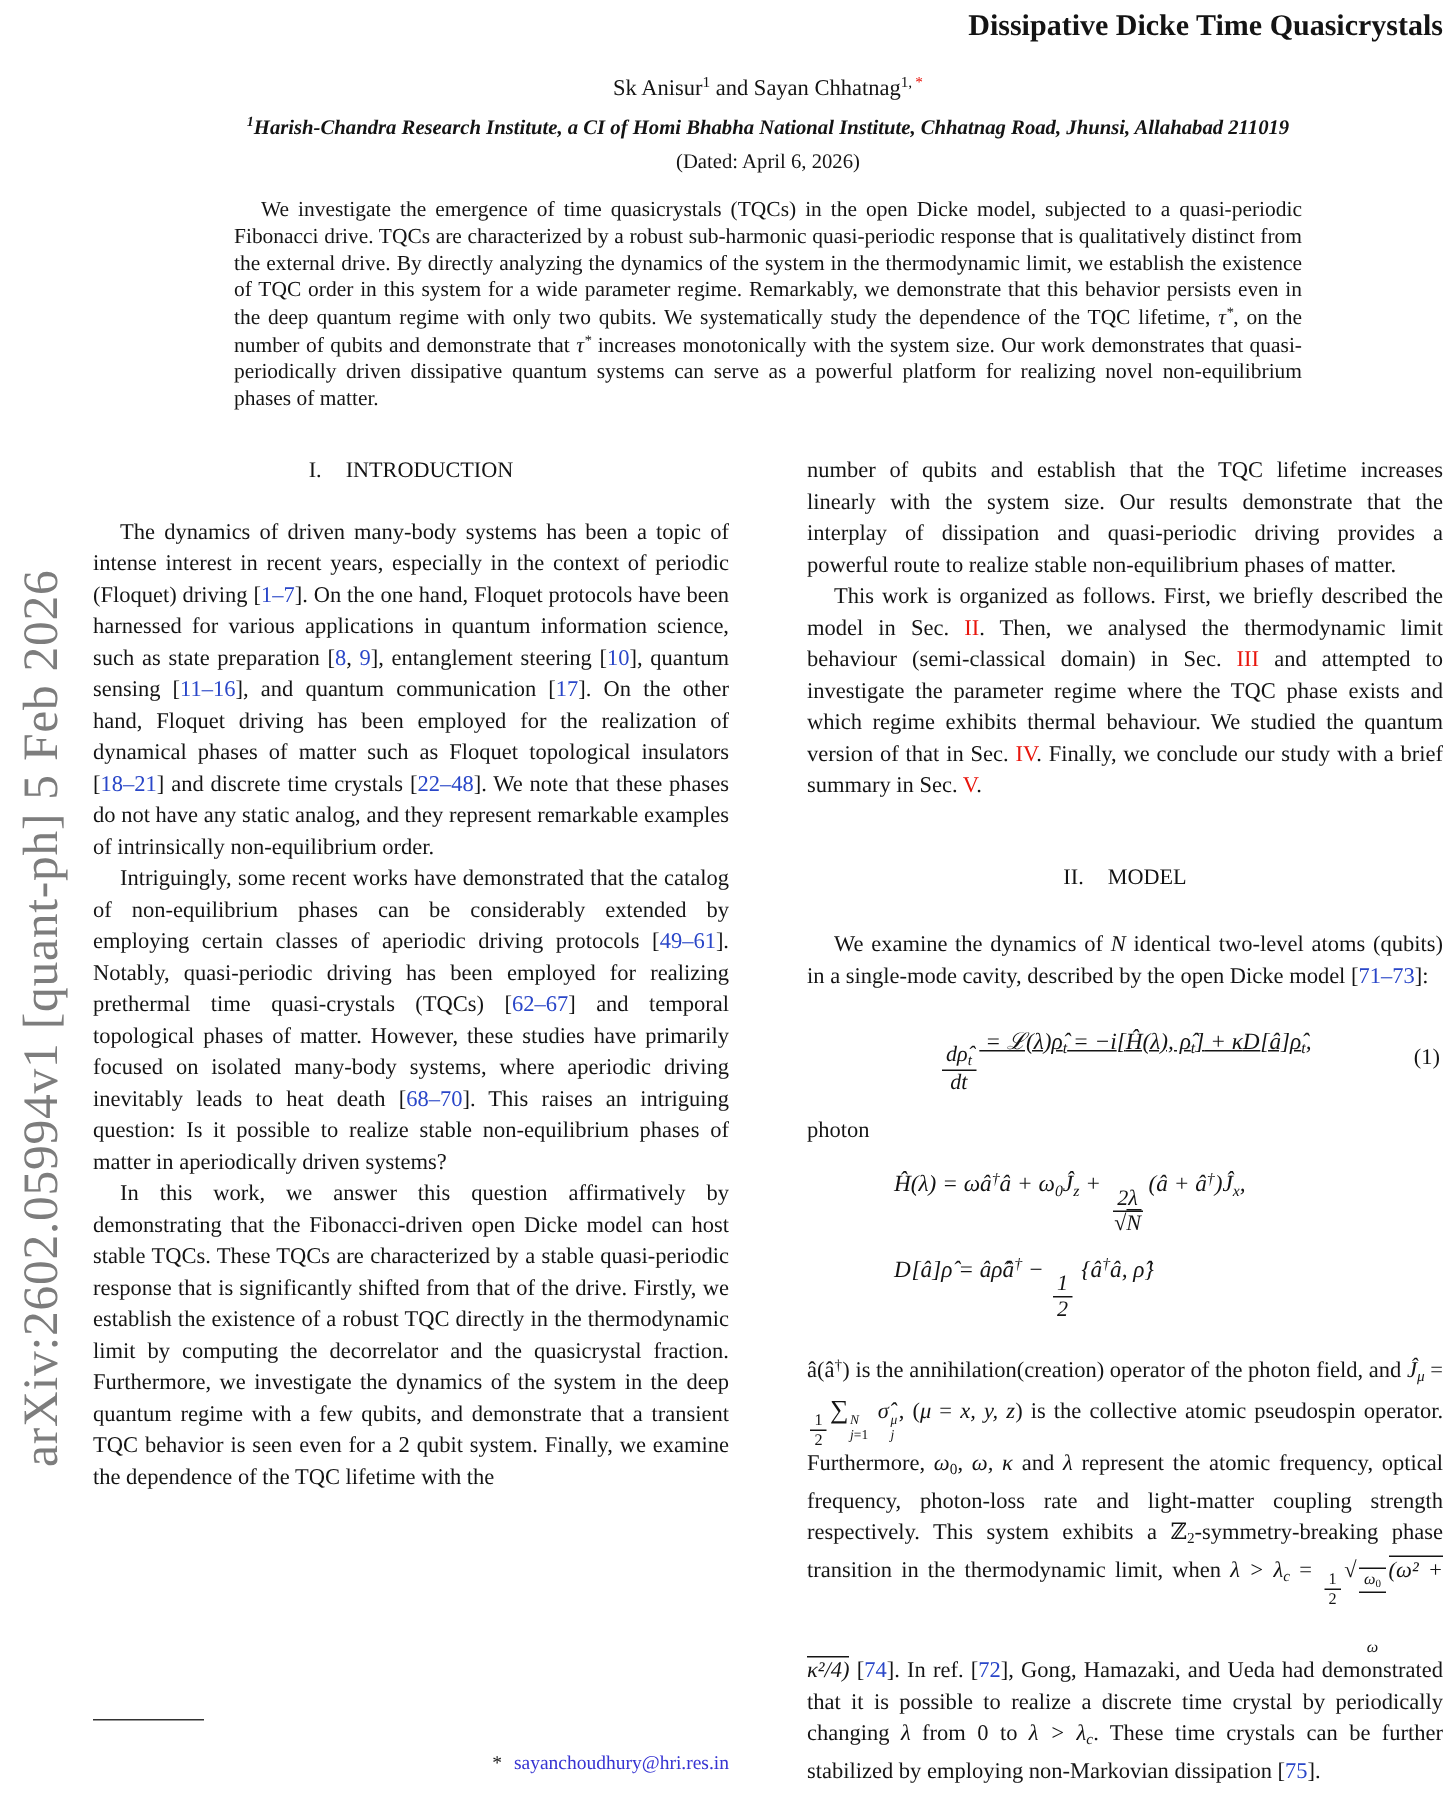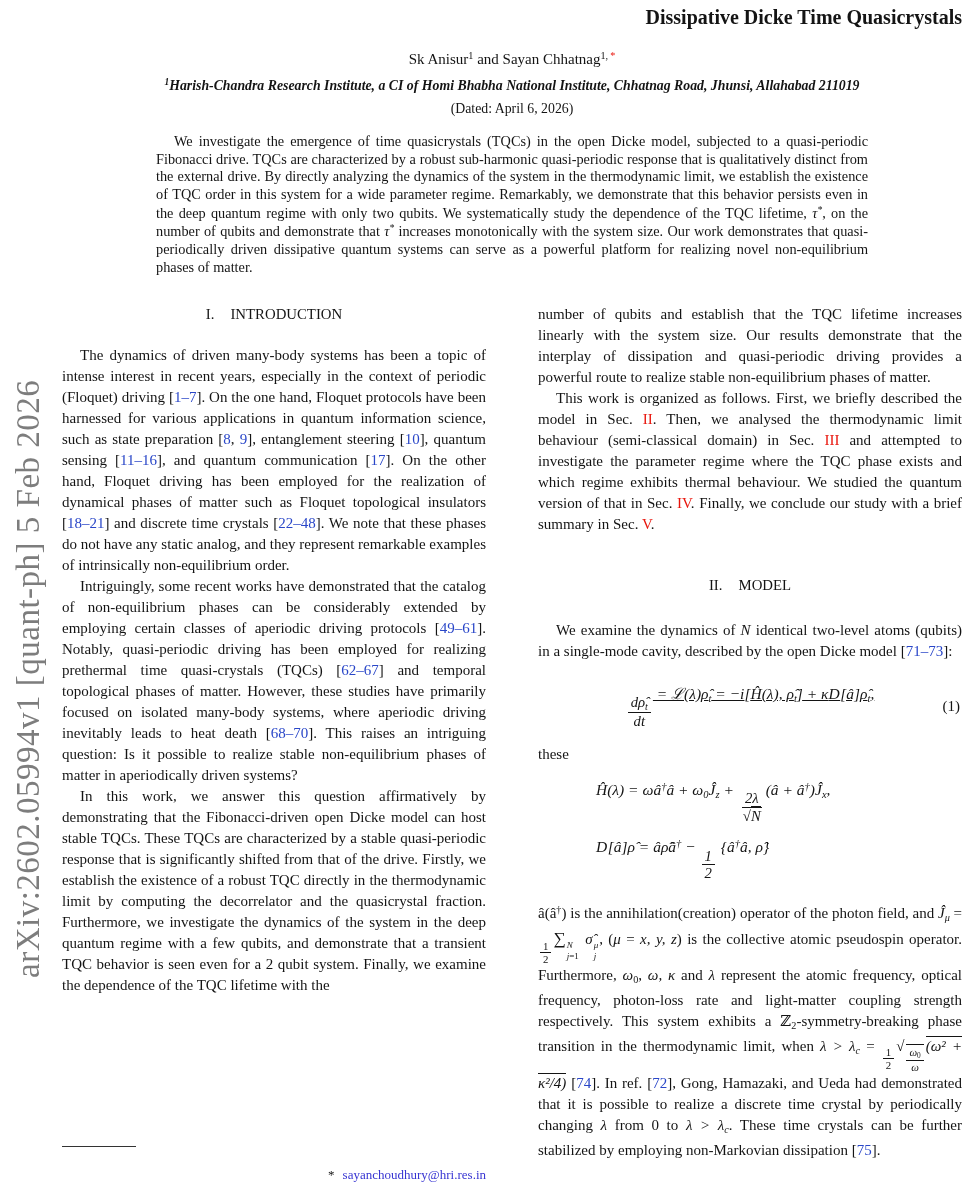--- a/index.html
+++ b/index.html
@@ -48,21 +48,21 @@
   .scr{font-style:italic;letter-spacing:0.5px;}
   .sub{font-size:0.68em;vertical-align:-0.28em;}
   .sup{font-size:0.68em;vertical-align:0.5em;}
   .bigop{font-size:1.15em;}
   .frac{display:inline-flex;flex-direction:column;align-items:center;text-align:center;
     vertical-align:-0.55em;line-height:1.12;margin:0 2px;}
   .frac .num{display:block;border-bottom:1px solid currentColor;padding:0 3px;}
   .frac .den{display:block;padding:0 3px;}
   .para .frac{font-size:0.72em;vertical-align:-0.5em;}
   .equation .frac,.eqlines .frac{font-size:0.95em;}
-  .frac.ovl{border-top:1.2px solid currentColor;}
+  .frac.ovl{border-top:1.2px solid currentColor;gap:30px;}
   .ovl{border-top:1.2px solid currentColor;padding-top:1px;}
   .ss{display:inline-flex;flex-direction:column;align-items:flex-start;
     font-size:0.6em;line-height:1.15;vertical-align:-0.45em;margin:0 1px;}
 </style>
 </head>
 <body>
 
 <div class="banner">arXiv:2602.05994v1  [quant-ph]  5 Feb 2026</div>
 
 <div class="content">
@@ -101,21 +101,21 @@
       <div>
           <p class="para"><span>We examine the dynamics of </span><span class="i">N</span><span> identical two-level atoms (qubits) in a single-mode cavity, described by the open Dicke model [</span><span class="c-blue">71–73</span><span>]:</span></p>
         </div>
       <div class="equation">
         <span><span class="frac">
               <span class="num"><span>dρ̂</span><span class="sub">t</span></span>
               <span class="den"><span>dt</span></span>
             </span><span> = ℒ(λ)ρ̂</span><span class="sub">t</span><span> = −i</span><span>[</span><span>Ĥ(λ), ρ̂</span><span class="sub">t</span><span>]</span><span> + κ</span><span class="scr">D</span><span>[â]ρ̂</span><span class="sub">t</span><span>,</span></span>
         <span class="eqnum">(1)</span>
       </div>
-      <p class="para where">these</p>
+      <p class="para where">photon</p>
       <div class="eqlines">
         <span><span>Ĥ(λ)  =  ωâ</span><span class="sup">†</span><span>â + ω</span><span class="sub">0</span><span>Ĵ</span><span class="sub">z</span><span> + </span><span class="frac">
               <span class="num"><span>2λ</span></span>
               <span class="den"><span>√</span><span class="ovl">N</span></span>
             </span><span>(â + â</span><span class="sup">†</span><span>)Ĵ</span><span class="sub">x</span><span>,</span></span>
         <span><span class="scr">D</span><span>[â]ρ̂  =  âρ̂â</span><span class="sup">†</span><span> − </span><span class="frac">
               <span class="num"><span>1</span></span>
               <span class="den"><span>2</span></span>
             </span><span> {â</span><span class="sup">†</span><span>â, ρ̂}</span></span>
       </div>

